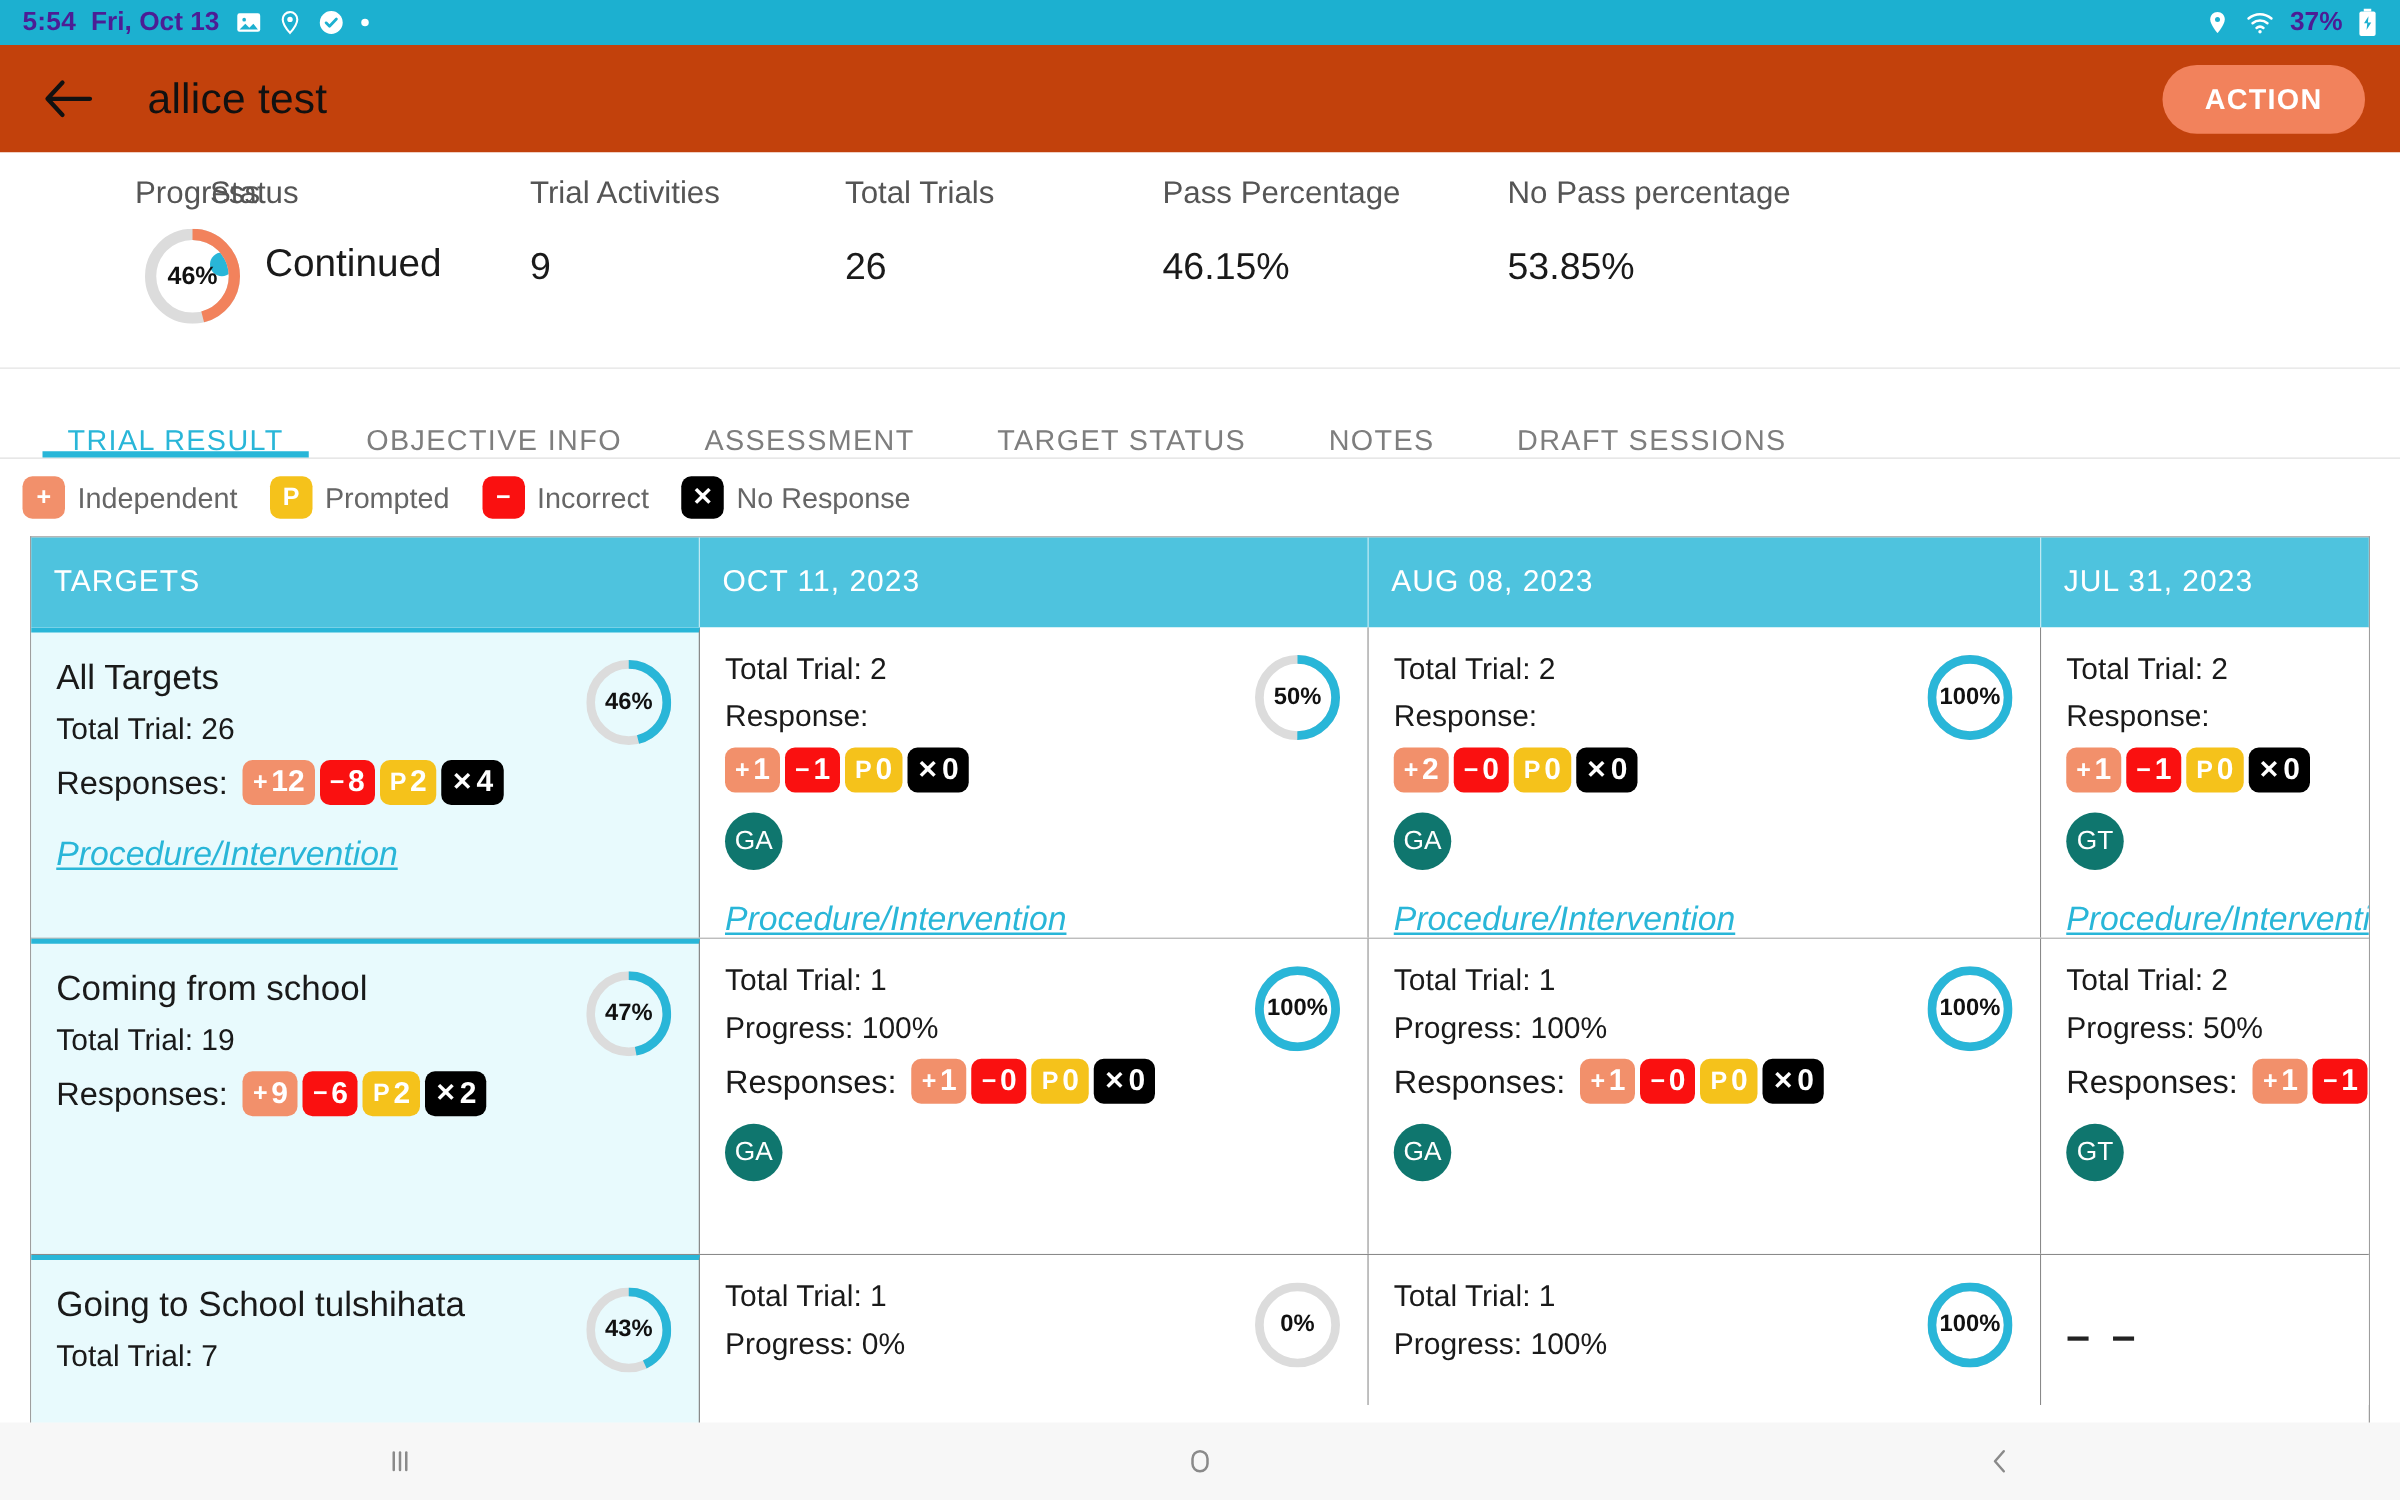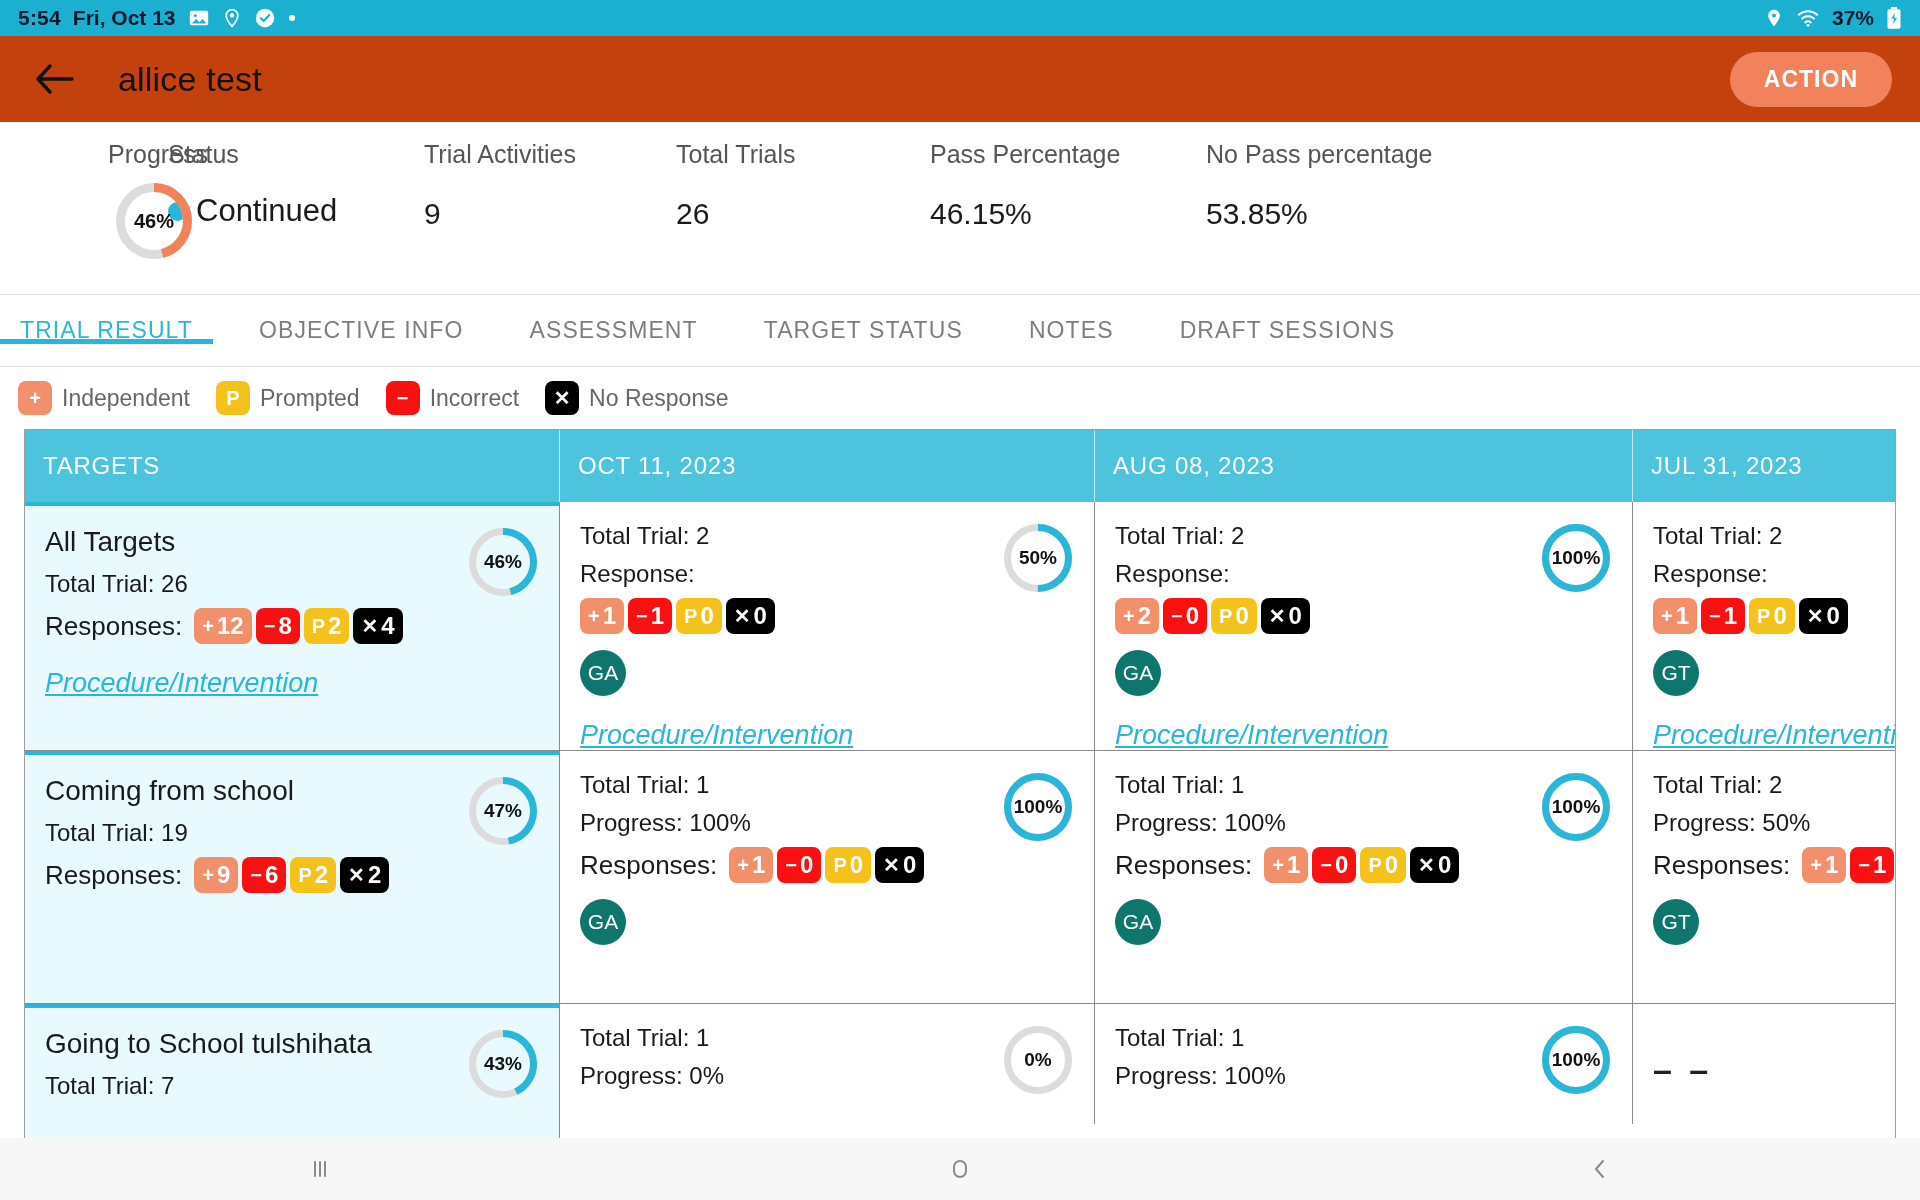--- a/index.html
+++ b/index.html
@@ -7,21 +7,21 @@
     width: 1920px; height: 1200px;
     font-family: "Liberation Sans", sans-serif;
     background: #ffffff;
     overflow: hidden;
   }
 
   
   .statusbar {
     height: 36px; background: #1CB0D0;
     display: flex; align-items: center;
-    padding: 0 18px; color: #0f172a;
+    padding: 0 18px; color: #4c1d95;
     font-size: 20px; font-weight: bold;
   }
   .sb-left { display: flex; align-items: center; gap: 12px; }
   .sb-time { font-size: 21px; font-weight: bold; letter-spacing: .2px; }
   .sb-date { font-size: 21px; font-weight: bold; }
   .sb-right { margin-left: auto; display: flex; align-items: center; gap: 12px; }
   .sb-icon { display: inline-flex; align-items: center; }
   .sb-batt { font-size: 21px; font-weight: bold; }
 
   
@@ -44,34 +44,34 @@
   
   .stats {
     height: 173px; background: #fff;
     display: flex; align-items: flex-start;
     border-bottom: 1px solid #e3e3e3;
     padding-top: 18px;
   }
   .stat { display: flex; flex-direction: column; align-items: flex-start; }
   .stat-label { font-size: 25px; color: #555; font-weight: 400; white-space: nowrap; }
   .stat-value { font-size: 30px; color: #1a1a1a; margin-top: 28px; white-space: nowrap; }
-  .stat-status { display: flex; align-items: center; gap: 9px; margin-top: 24px; }
+  .stat-status { display: flex; align-items: center; gap: 25px; margin-top: 24px; }
   .status-dot { width: 19px; height: 19px; border-radius: 50%; background: #29B6D8; }
   .status-text { font-size: 31px; color: #1a1a1a; }
 
   .ring-wrap { margin-top: 14px; position: relative; width: 76px; height: 76px; margin-left: 8px; }
   .ring-wrap svg { position: absolute; inset: 0; }
   .ring-label {
     position: absolute; inset: 0;
     display: flex; align-items: center; justify-content: center;
     font-size: 20px; font-weight: bold; color: #111;
   }
 
   
-  .tabs { height: 72px; display: flex; align-items: center; border-bottom: 1px solid #e0e0e0; }
+  .tabs { height: 72px; display: flex; align-items: flex-end; border-bottom: 1px solid #e0e0e0; padding-left: 34px; }
   .tab {
     display: flex; align-items: center;
     padding: 0 20px; margin-right: 26px;
     font-size: 23px; color: #7e7e7e; letter-spacing: 1.1px;
     cursor: pointer; position: relative; white-space: nowrap;
   }
   .tab.active { color: #29B6D8; }
   .tab.active::after {
     content: ""; position: absolute; left: 0; right: 0; bottom: 0;
     height: 5px; background: #29B6D8;

